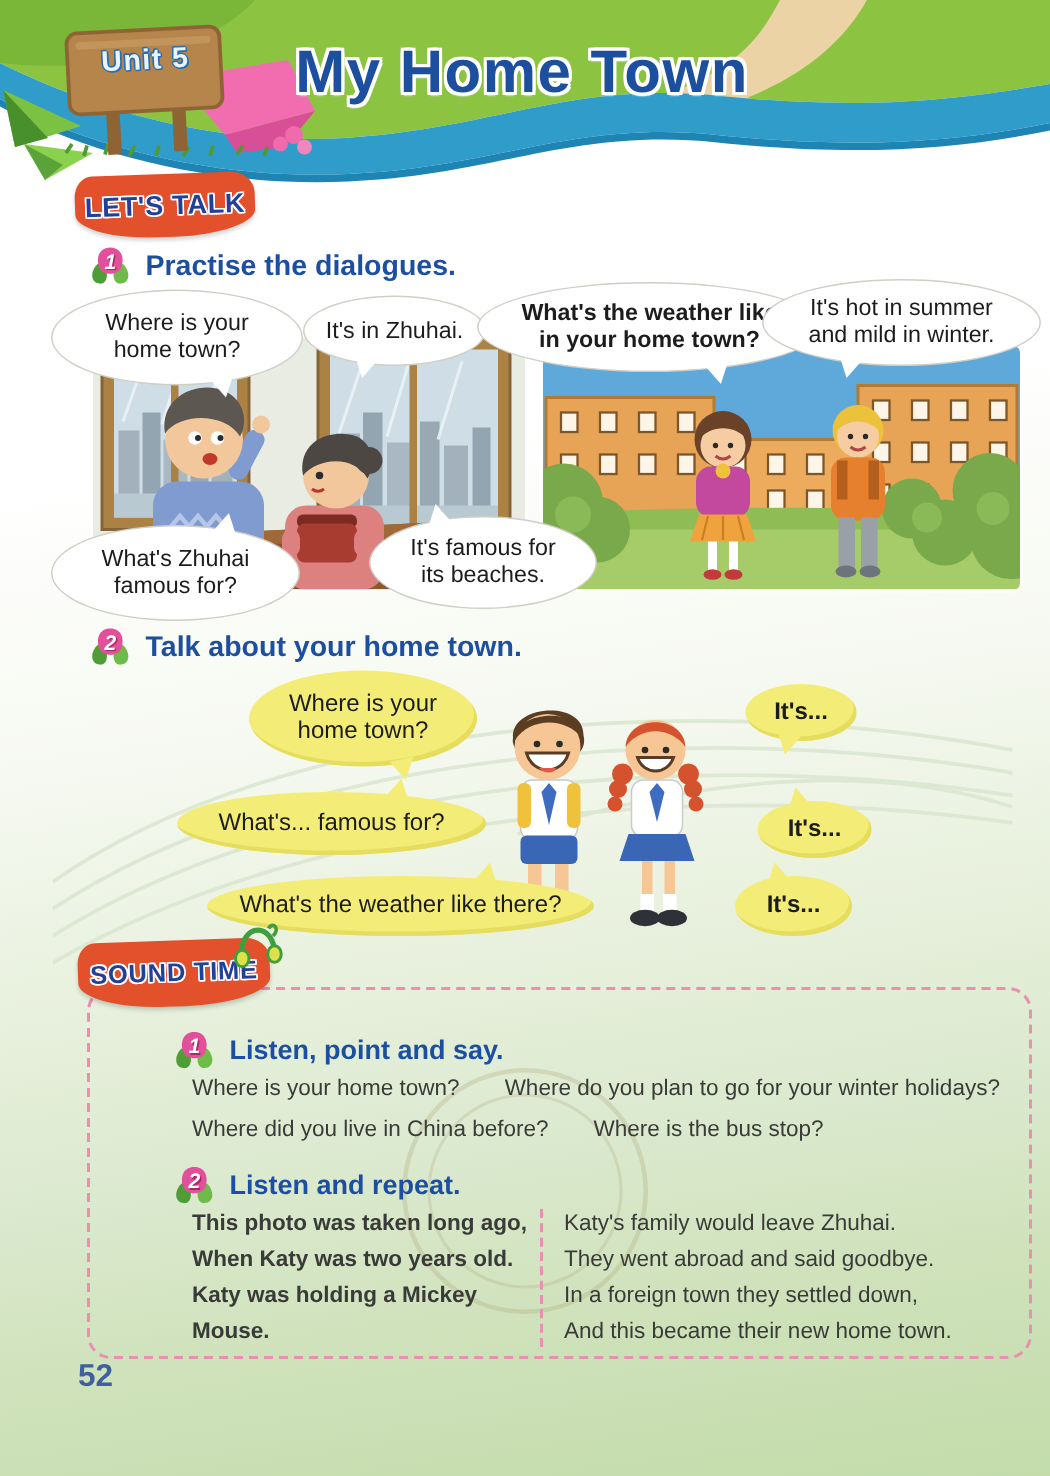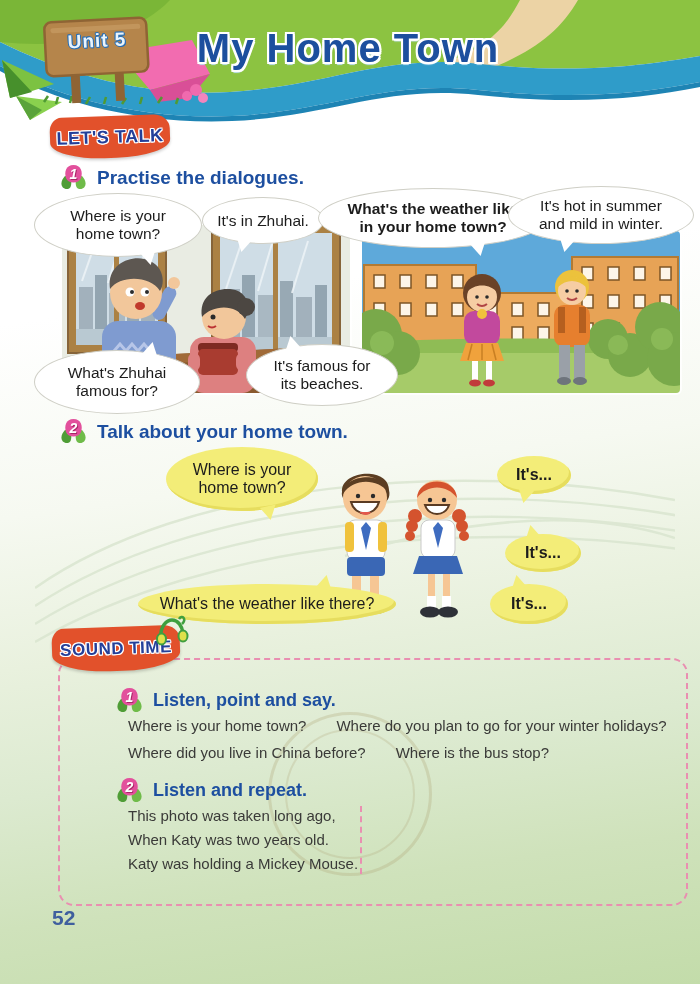--- a/index.html
+++ b/index.html
@@ -74,21 +74,21 @@
 
   
   .sound-box{
     position:absolute;left:58px;top:658px;width:626px;height:244px;
     border:2px dashed #e98fb1;border-radius:16px;z-index:1;
   }
   .st-lines{position:absolute;left:128px;top:712px;width:556px;font-size:15px;color:#3a3a38;z-index:2;}
   .st-line{display:flex;gap:30px;height:27px;align-items:center;}
   .poem{position:absolute;left:128px;top:804px;width:548px;display:flex;z-index:2;font-size:15px;color:#3a3a38;}
   .poem-col{line-height:24px;}
-  .poem-col.left{width:232px;}
+  .poem-col.left{width:232px;font-weight:bold;}
   .poem-col.right{padding-left:14px;}
   .poem-divider{width:0;border-left:2px dashed #e98fb1;margin:2px 0;}
 
   .page-number{position:absolute;left:52px;top:906px;font-size:21px;font-weight:bold;color:#3f5f9e;z-index:2;}
 </style>
 </head>
 <body>
 
 <div class="page">
 
@@ -374,20 +374,23 @@
     </svg>
   </div>
 
   <div class="bubble y tail-br" style="left:166px;top:447px;width:152px;height:64px;">
       <span>Where is your
 home town?</span>
     </div>
   <div class="bubble y ans tail-bl" style="left:497px;top:456px;width:74px;height:38px;">
       <span>It's...</span>
     </div>
+  <div class="bubble y tail-tr" style="left:118px;top:528px;width:206px;height:42px;">
+      <span>What's... famous for?</span>
+    </div>
   <div class="bubble y ans tail-tl" style="left:505px;top:534px;width:76px;height:38px;">
       <span>It's...</span>
     </div>
   <div class="bubble y tail-tr" style="left:138px;top:584px;width:258px;height:40px;">
       <span>What's the weather like there?</span>
     </div>
   <div class="bubble y ans tail-tl" style="left:490px;top:584px;width:78px;height:40px;">
       <span>It's...</span>
     </div>
 
@@ -439,16 +442,22 @@
     </span>
     <span class="activity-head sm">Listen and repeat.</span>
   </div>
   <div class="poem">
     <div class="poem-col left">
       <div>This photo was taken long ago,</div>
       <div>When Katy was two years old.</div>
       <div>Katy was holding a Mickey Mouse.</div>
     </div>
     <div class="poem-divider"></div>
+    <div class="poem-col right">
+      <div>Katy's family would leave Zhuhai.</div>
+      <div>They went abroad and said goodbye.</div>
+      <div>In a foreign town they settled down,</div>
+      <div>And this became their new home town.</div>
+    </div>
   </div>
 
   <div class="page-number">52</div>
 </div>
 
 </body></html>

